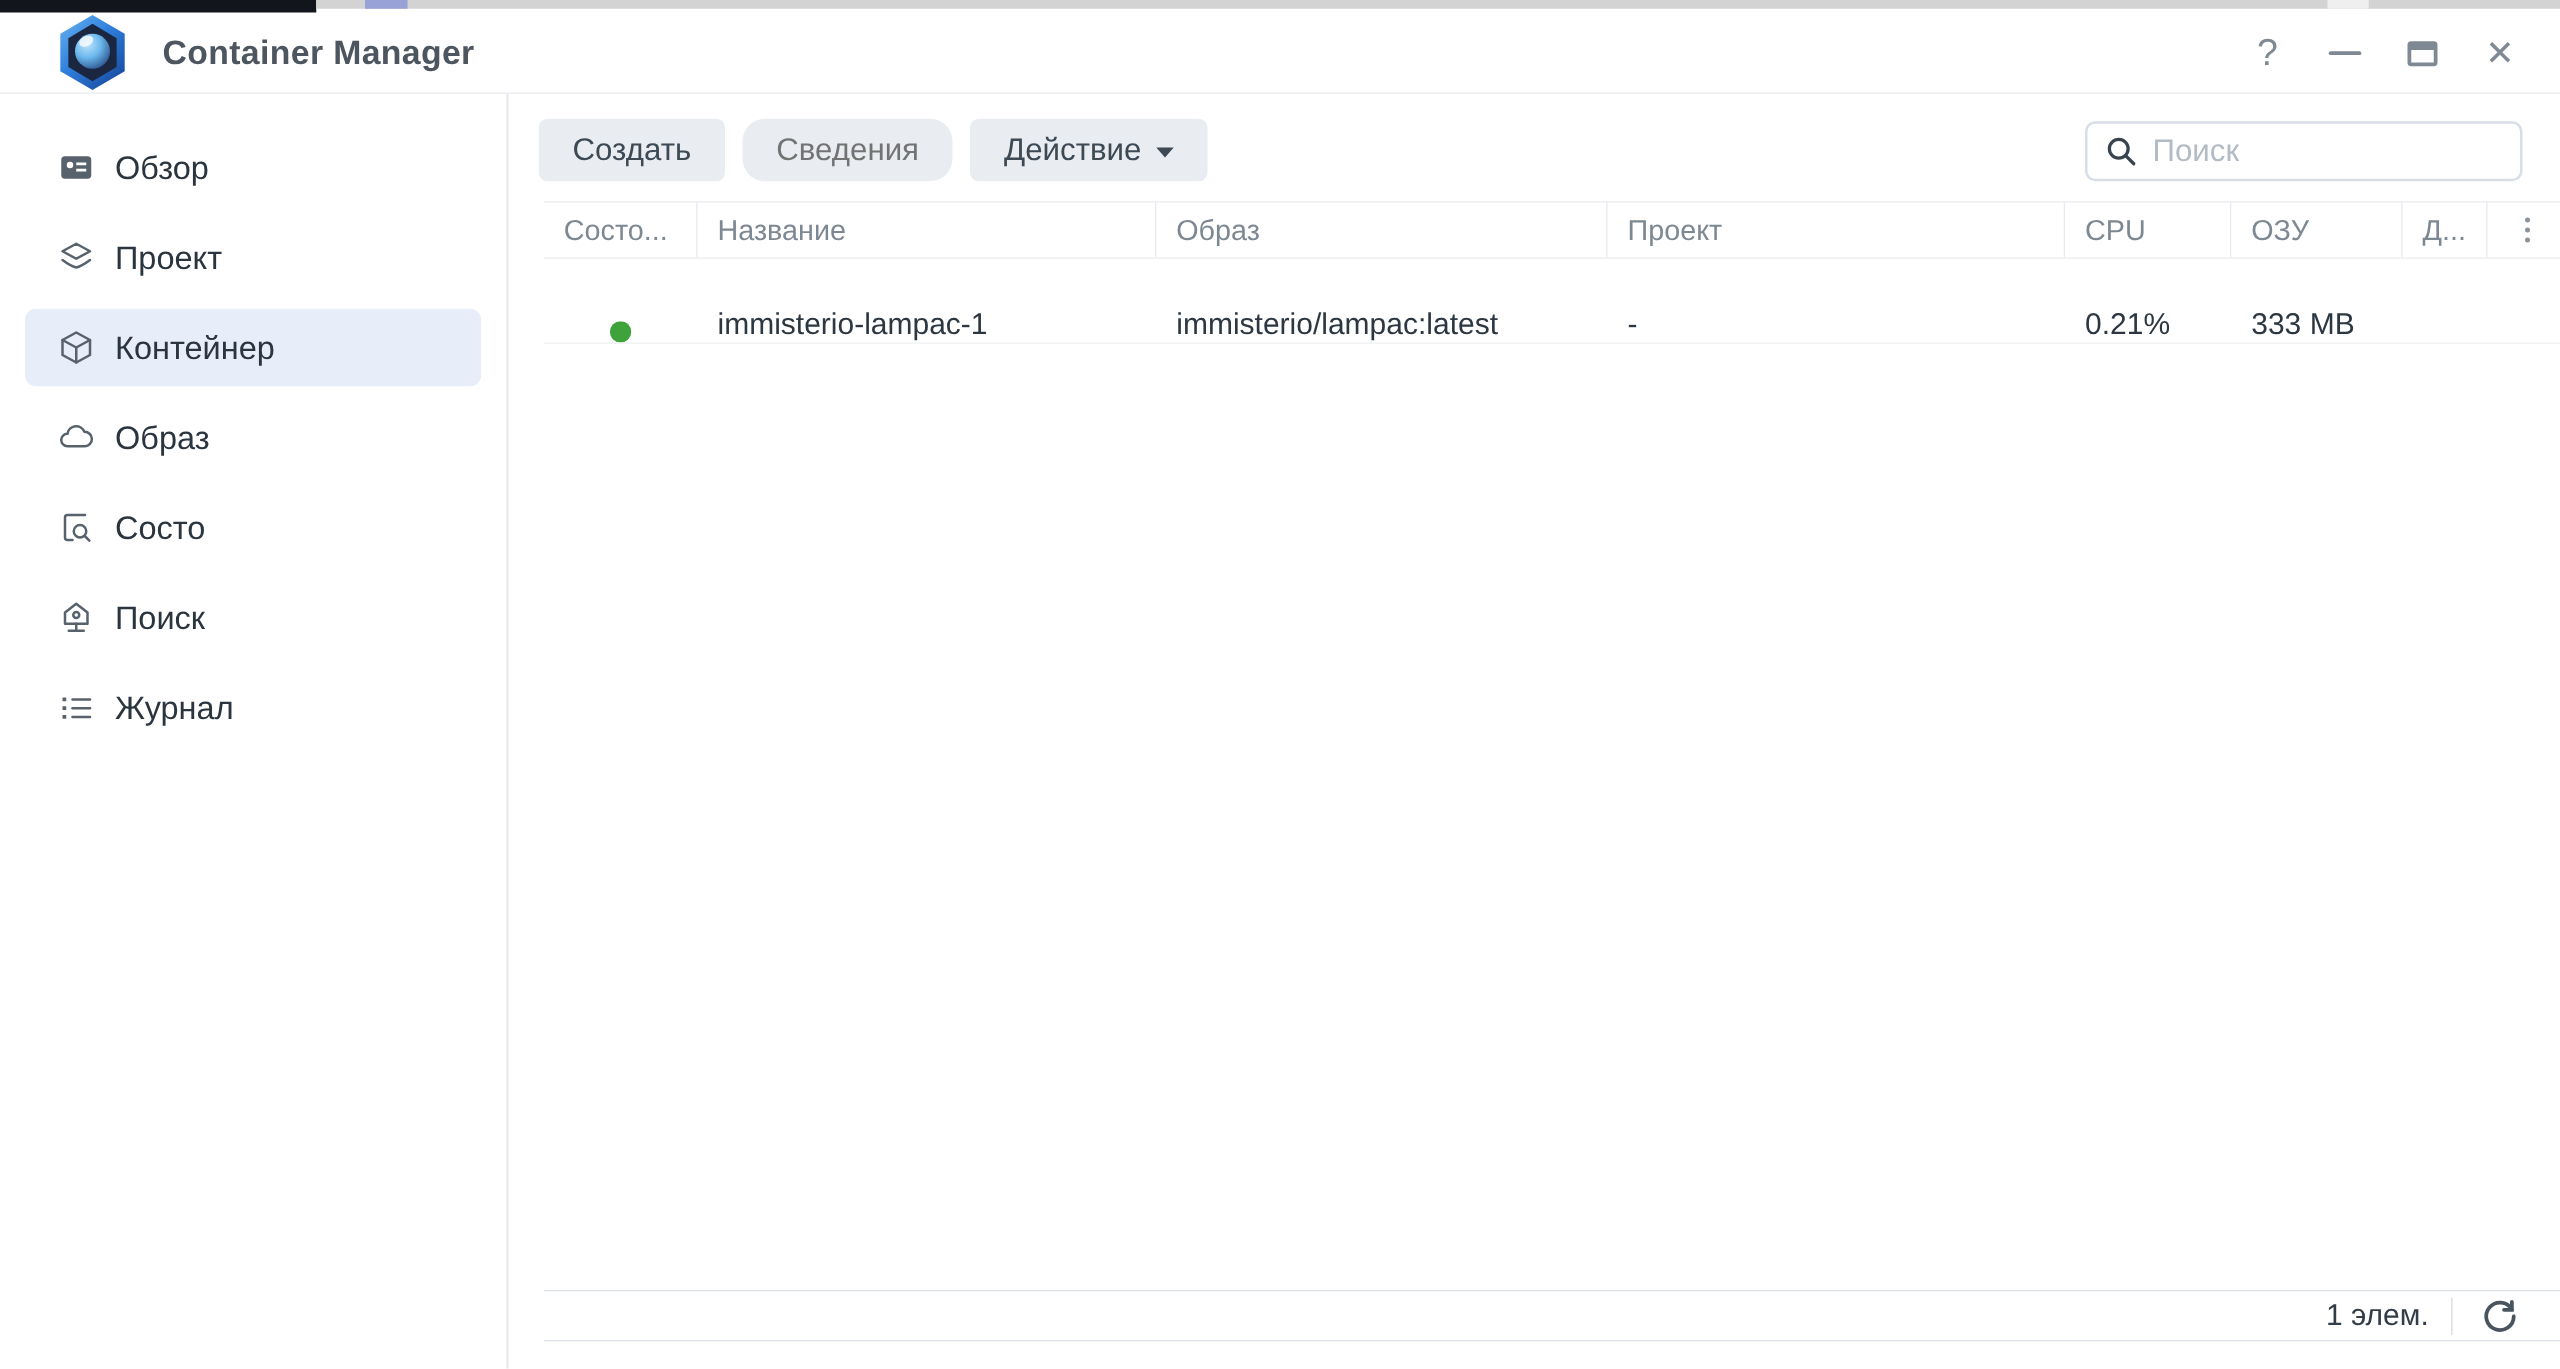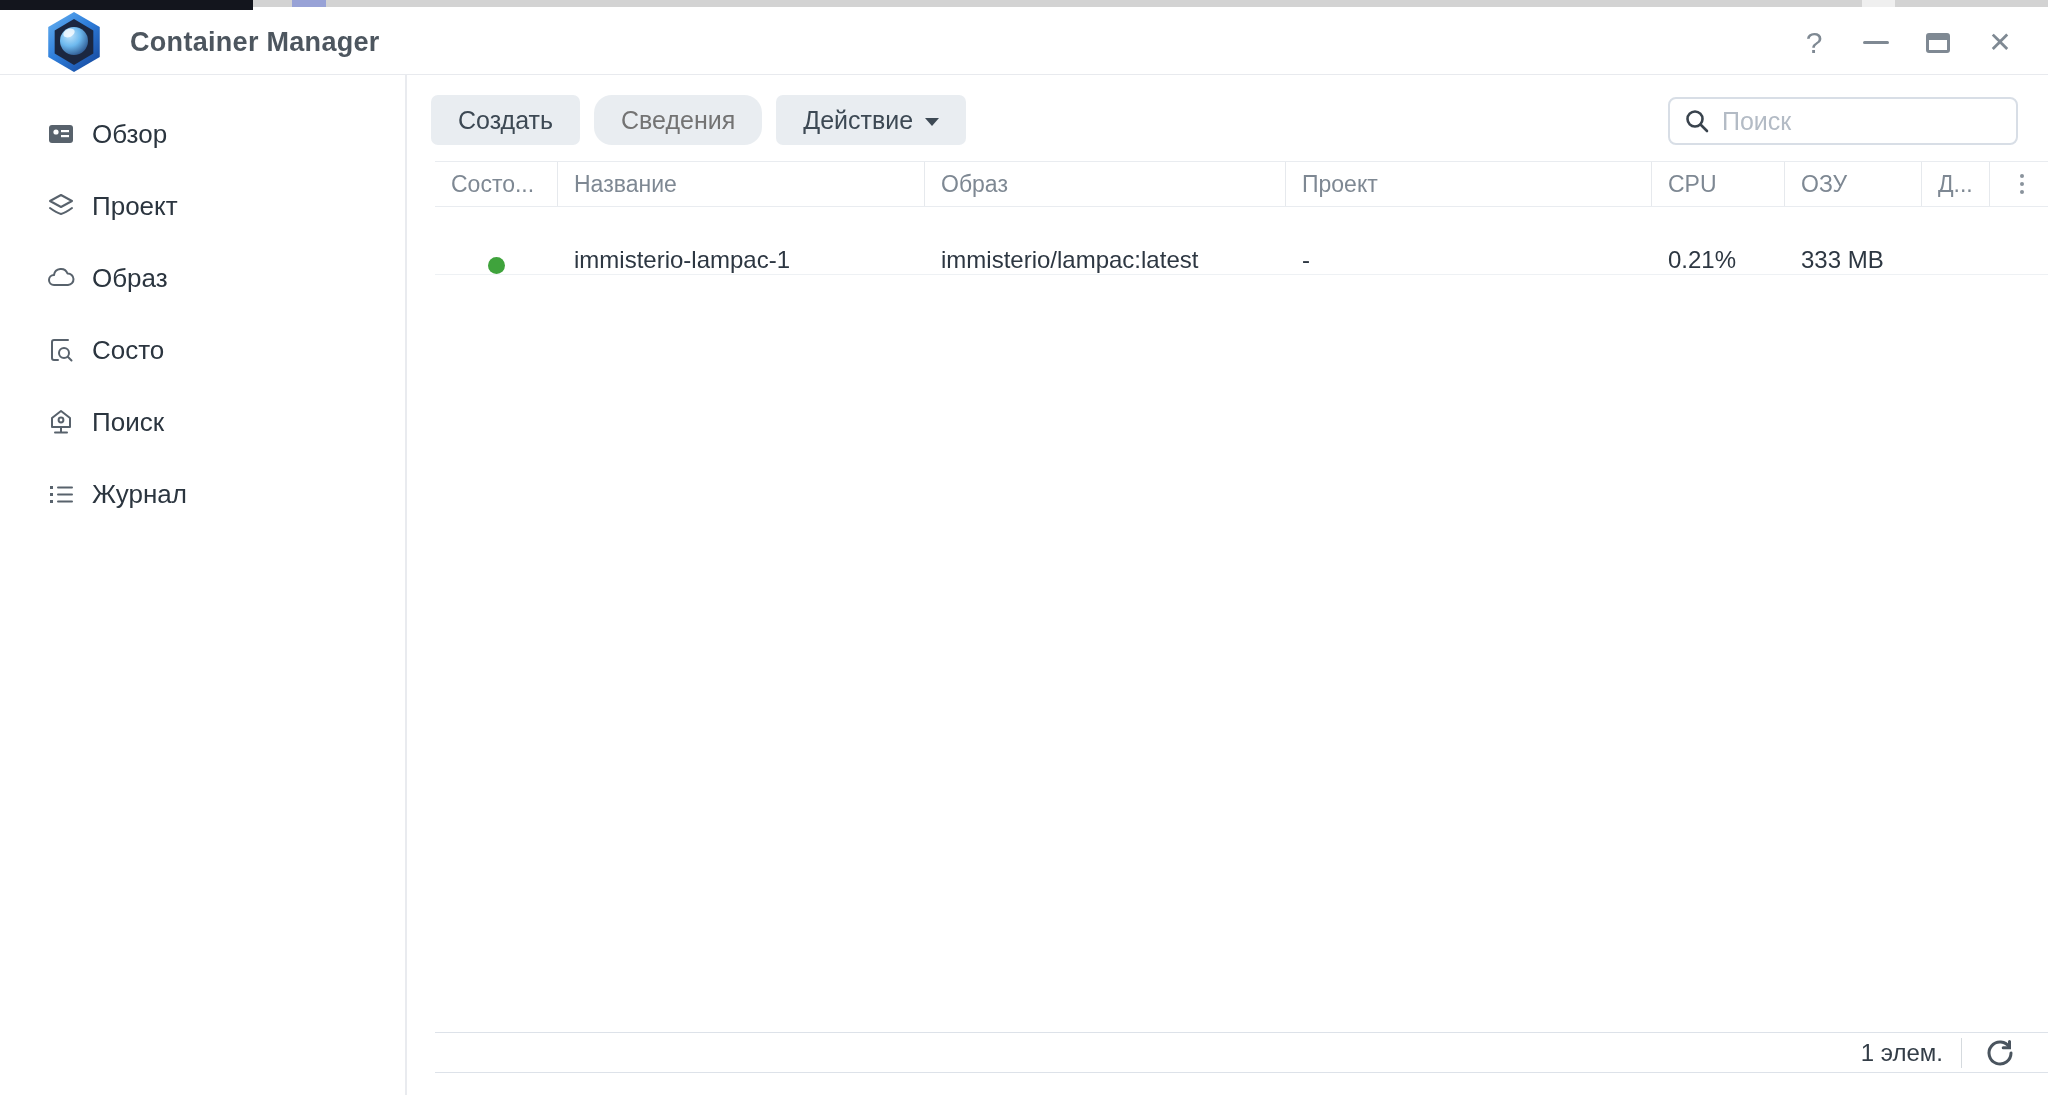--- a/index.html
+++ b/index.html
@@ -128,20 +128,30 @@
       <div class="side-item">
         <span class="side-icon">
           <svg width="30" height="30" viewBox="0 0 30 30">
             <path d="M15 4 L26 10 L15 16 L4 10 Z"></path>
             <path d="M4 17 C8 20 11 22 15 23 C19 22 22 20 26 17"></path>
           </svg>
         </span>
         <span class="side-label">Проект</span>
       </div>
 
+      <div class="side-item selected">
+        <span class="side-icon">
+          <svg width="30" height="30" viewBox="0 0 30 30">
+            <path d="M15 3 L26 9 V21 L15 27 L4 21 V9 Z"></path>
+            <path d="M4 9 L15 15 L26 9"></path>
+            <path d="M15 15 V27"></path>
+          </svg>
+        </span>
+        <span class="side-label">Контейнер</span>
+      </div>
 
       <div class="side-item">
         <span class="side-icon">
           <svg width="30" height="30" viewBox="0 0 30 30">
             <path d="M8 22 A5 5 0 0 1 8 12 A7 7 0 0 1 21.5 10.5 A5.5 5.5 0 0 1 22 22 Z"></path>
           </svg>
         </span>
         <span class="side-label">Образ</span>
       </div>
 

